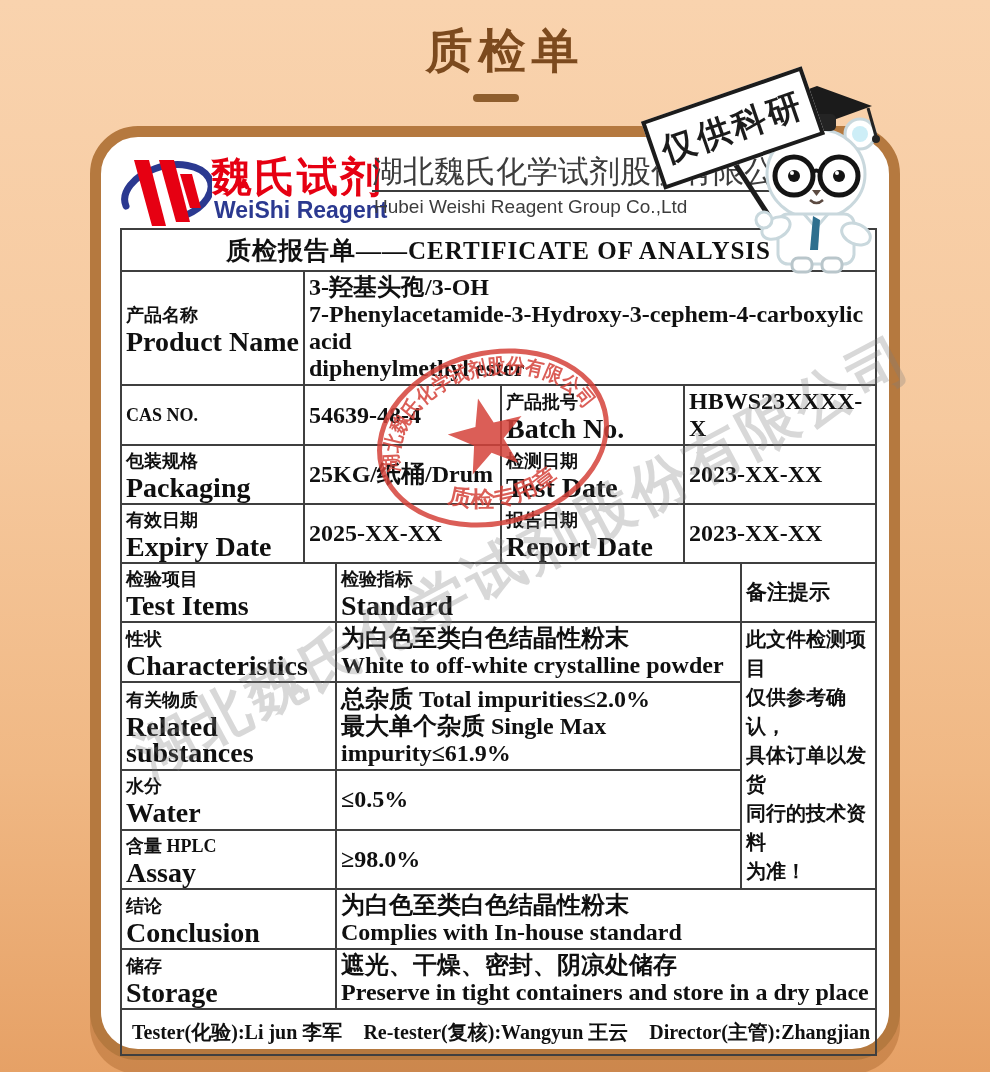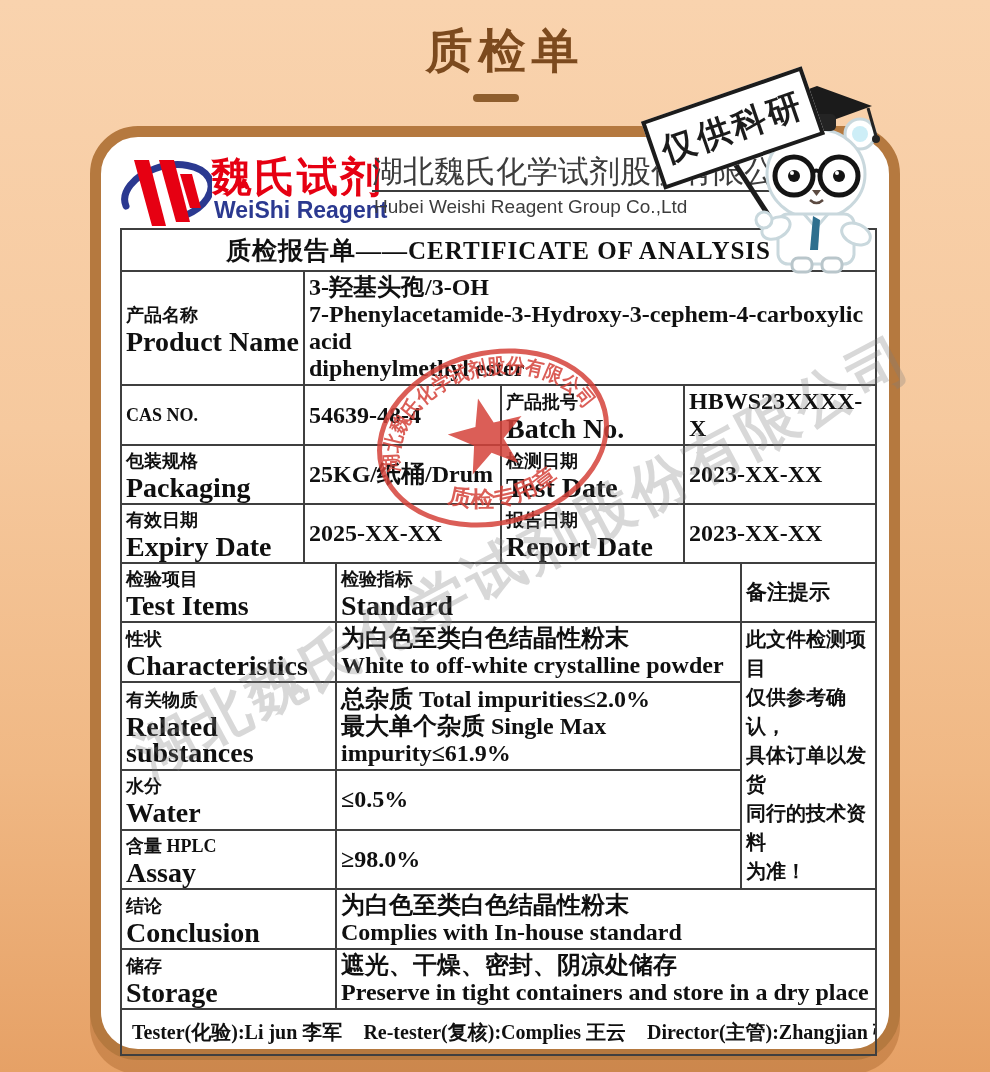--- a/index.html
+++ b/index.html
@@ -225,21 +225,21 @@
             <div class="en">Storage</div>
           </td>
           <td colspan="2">
             <div class="val">遮光、干燥、密封、阴凉处储存</div>
             <div class="val">Preserve in tight containers and store in a dry place</div>
           </td>
         </tr>
         <tr style="height:46px">
           <td colspan="3" class="sig-cell">
             <span>Tester(化验):Li jun 李军</span>
-            <span>Re-tester(复核):Complies 王云</span>
+            <span>Re-tester(复核):Wangyun 王云</span>
             <span>Director(主管):Zhangjian 张建</span>
           </td>
         </tr>
       </tbody>
     </table>
   </div>
 
   <div class="watermark">湖北魏氏化学试剂股份有限公司</div>
 
   <svg class="stamp" width="250" height="205" viewBox="0 0 250 205">

